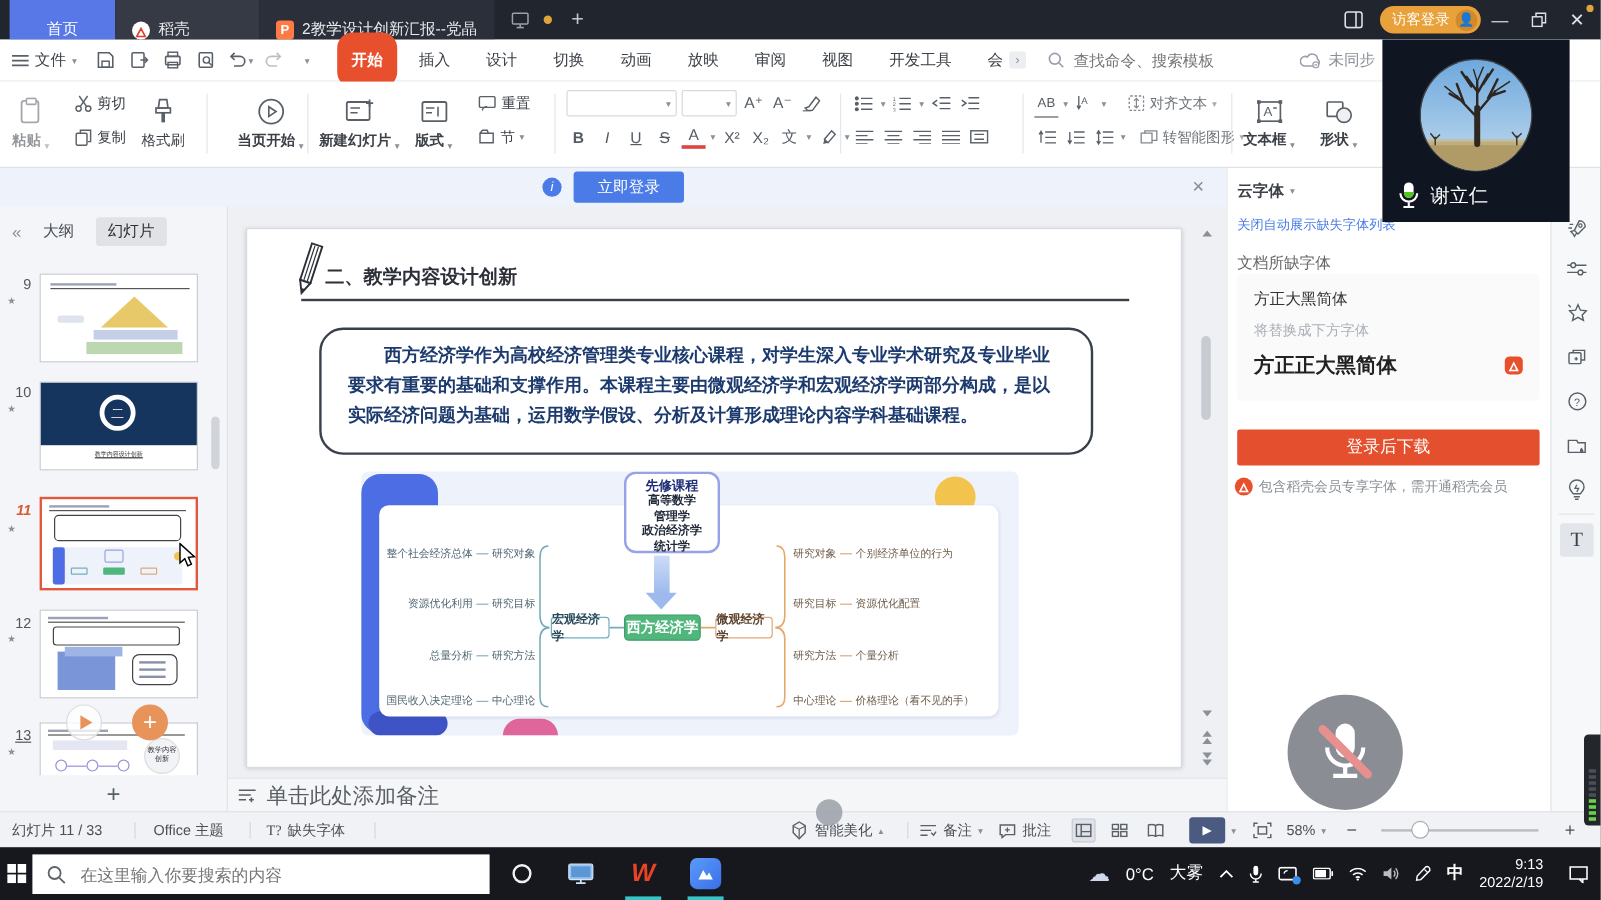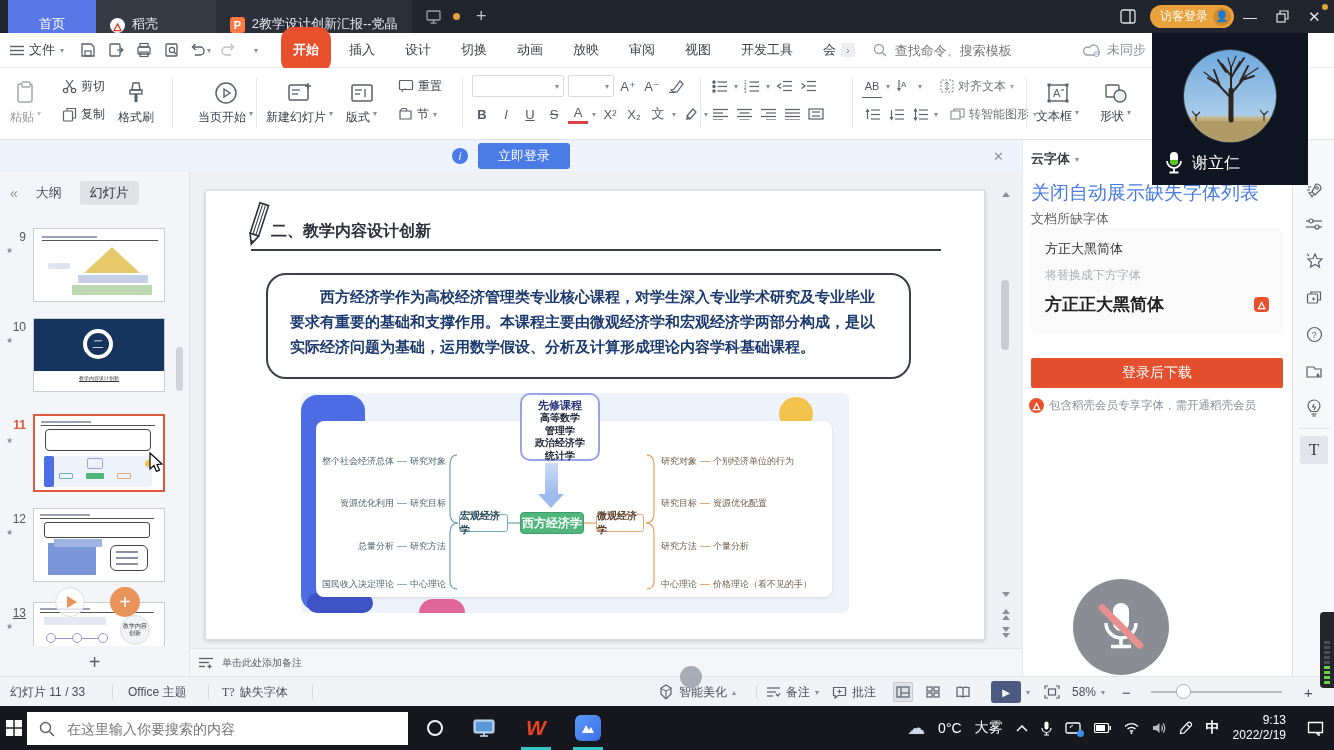--- a/index.html
+++ b/index.html
@@ -1,19 +1,19 @@
 <!DOCTYPE html>
 <html><head>
 <meta charset="utf-8">
 <style>
   html,body{margin:0;padding:0;background:#000;}
   *{box-sizing:border-box;font-family:"Liberation Sans","DejaVu Sans",sans-serif;}
   .screen{position:relative;width:1334px;height:750px;background:#eef0f4;overflow:hidden;}
   .abs{position:absolute;}
-  .flex{display:flex;align-items:flex-start;}
+  .flex{display:flex;align-items:flex-end;font-weight:bold;}
   svg{display:block;}
 
   
   .titlebar{position:absolute;left:0;top:0;width:1334px;height:33px;background:#21252d;display:flex;align-items:stretch;}
   .tab{display:flex;align-items:flex-end;gap:7px;padding:0 14px;font-size:13px;color:#e8eaee;}
   .tab.home{background:#5878e8;color:#fff;width:88px;justify-content:center;}
   .tab.docer{background:#363a44;width:120px;}
   .tab.doc{background:#2b2f39;width:196px;}
   .docer-flame{width:15px;height:15px;border-radius:50%;background:#fff;color:#e03e26;font-size:11px;font-weight:bold;display:flex;align-items:center;justify-content:center;}
   .pptico{width:16px;height:16px;border-radius:3px;background:#ff7a45;color:#fff;font-size:11px;font-weight:bold;display:flex;align-items:center;justify-content:center;}
@@ -91,33 +91,33 @@
   .mm-row.l .dash{background:#8fb0ba;}
   .mm-row.r .dash{background:#e0a878;}
   .sa-scroll{position:absolute;left:808px;top:0;width:16px;height:476px;color:#8a9098;}
   .sa-thumbbar{position:absolute;left:811px;top:108px;width:8px;height:70px;border-radius:4px;background:#c8ccd2;}
   .tri{width:0;height:0;border-left:4px solid transparent;border-right:4px solid transparent;margin:2px auto;}
   .tri.up{border-bottom:5px solid #8a9098;}
   .tri.down{border-top:5px solid #8a9098;}
 
   
   .rightpanel{position:absolute;left:1022px;top:140px;width:270px;height:536px;background:#fff;border-left:1px solid #e5e7ea;font-size:13px;color:#333;}
-  .rp-link{color:#4a7be6;font-size:19px;}
+  .rp-link{color:#4a7be6;font-size:11px;}
   .rp-card{position:absolute;left:8px;top:88px;width:252px;height:106px;background:#fafafa;border-radius:4px;padding:12px 14px;}
   .rp-dl{position:absolute;left:8px;top:218px;width:252px;height:30px;background:#e4502e;border-radius:2px;color:#fff;font-size:14px;display:flex;align-items:center;justify-content:center;}
   .rp-note{position:absolute;left:6px;top:258px;display:flex;align-items:center;gap:5px;font-size:11.5px;color:#8a8f96;}
   .flamebadge{width:15px;height:15px;border-radius:4px;background:#e8502d;color:#fff;font-size:10px;font-weight:bold;display:flex;align-items:center;justify-content:center;}
 
   
   .rightstrip{position:absolute;left:1292px;top:140px;width:42px;height:536px;background:#f7f8fa;border-left:1px solid #e2e4e8;}
   .rs-ico{position:absolute;left:9px;width:24px;height:24px;display:flex;align-items:center;justify-content:center;color:#596068;}
   .rs-ico.active{background:#e2e5ea;border-radius:3px;width:28px;left:7px;height:28px;}
 
   
-  .notesbar{position:absolute;left:190px;top:648px;width:832px;height:28px;background:#f5f6f8;border-top:1px solid #e2e4e8;display:flex;align-items:center;gap:8px;padding:0 8px;font-size:10px;color:#5a5f66;}
+  .notesbar{position:absolute;left:190px;top:648px;width:832px;height:28px;background:#f5f6f8;border-top:1px solid #e2e4e8;display:flex;align-items:center;gap:8px;padding:0 8px;font-size:18px;color:#5a5f66;}
 
   
   .statusbar{position:absolute;left:0;top:676px;width:1334px;height:30px;background:#f0f2f5;border-top:1px solid #e0e3e7;font-size:12px;color:#4a4f57;}
   .sb-item{position:absolute;top:0;height:30px;display:flex;align-items:center;gap:5px;}
   .sb-div{position:absolute;top:8px;width:1px;height:14px;background:#d5d8dd;}
   .viewico{width:20px;height:20px;display:flex;align-items:center;justify-content:center;color:#596068;}
   .viewico.active{background:#dfe2e8;border:1px solid #c6cad1;border-radius:2px;}
   .playbtn{position:absolute;left:991px;top:4px;width:30px;height:22px;background:#4a5a80;border-radius:3px;color:#fff;font-size:10px;display:flex;align-items:center;justify-content:center;}
   .zoomtrack{position:absolute;left:1151px;top:14px;width:131px;height:2px;background:#b8bcc2;}
   .zoomknob{position:absolute;left:1176px;top:7px;width:15px;height:15px;border-radius:50%;background:#fff;border:1px solid #a8adb4;}
@@ -639,21 +639,21 @@
     </div>
 
     <span class="tnum" style="top:148px;">10</span>
     <span class="tstar" style="top:164px;">★</span>
     <div class="thumb" style="top:146px;height:74px;">
       <div class="abs" style="left:0;top:0;width:130px;height:52px;background:#16355e;"></div>
       <div class="abs" style="left:49px;top:10px;width:30px;height:30px;border-radius:50%;border:4px solid #fff;color:#fff;font-size:11px;display:flex;align-items:center;justify-content:center;">二</div>
       <div class="abs" style="left:0;top:56px;width:130px;text-align:center;font-size:5px;color:#333;text-decoration:underline;">教学内容设计创新</div>
     </div>
 
-    <span class="tnum sel" style="top:246px;">11</span>
+    <span class="tnum sel" style="top:246px;font-style:italic;">11</span>
     <span class="tstar" style="top:264px;">★</span>
     <div class="thumb sel" style="top:242px;height:78px;">
       <div class="tline" style="left:6px;top:5px;width:50px;height:2px;"></div>
       <div class="abs" style="left:6px;top:9px;width:114px;height:1px;background:#555;"></div>
       <div class="abs" style="left:10px;top:13px;width:106px;height:22px;border:1px solid #444;border-radius:4px;"></div>
       <div class="abs" style="left:9px;top:40px;width:108px;height:31px;background:#eef2fb;border-radius:2px;"></div>
       <div class="abs" style="left:9px;top:40px;width:10px;height:31px;background:#4d6de4;border-radius:2px;"></div>
       <div class="abs" style="left:52px;top:42px;width:16px;height:11px;border:1px solid #98a2e6;border-radius:2px;"></div>
       <div class="abs" style="left:51px;top:57px;width:18px;height:6px;background:#50b67c;border-radius:1px;"></div>
       <div class="abs" style="left:24px;top:57px;width:14px;height:6px;border:1px solid #72aebe;border-radius:1px;"></div>

